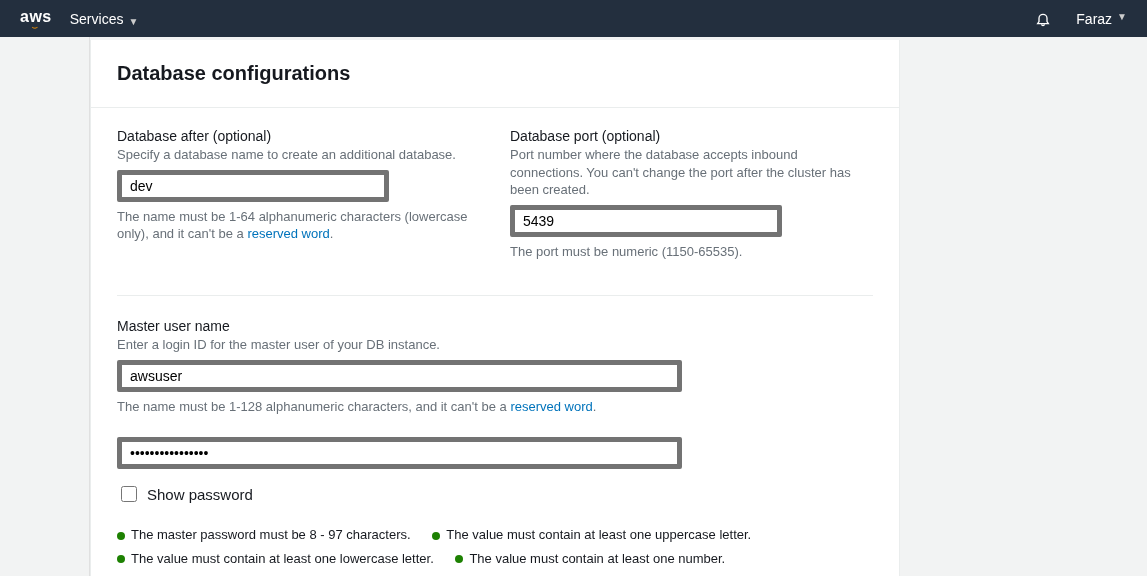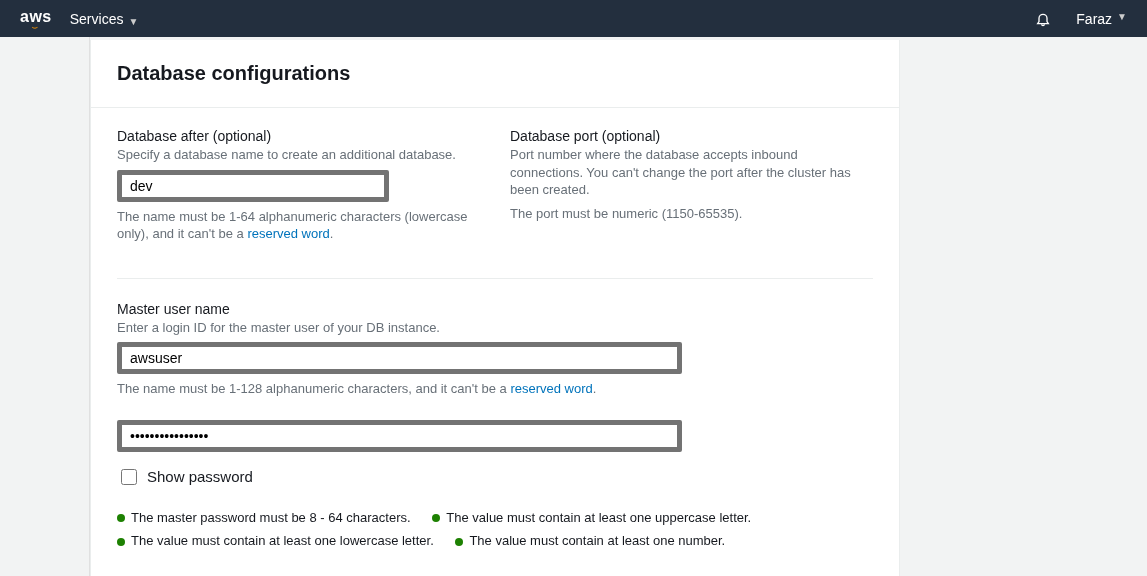--- a/index.html
+++ b/index.html
@@ -94,20 +94,21 @@
           <p class="desc">Specify a database name to create an additional database.</p>
           <input class="text" type="text" value="dev" style="">
           <p class="hint">
             <span>The name must be 1-64 alphanumeric characters (lowercase only), and it can't be a </span><a class="link">reserved word</a><span>.</span>
           </p>
         </div>
 
         <div class="col">
           <p class="label">Database port (optional)</p>
           <p class="desc">Port number where the database accepts inbound connections. You can't change the port after the cluster has been created.</p>
+          <input class="text" type="text" value="5439" style="">
           <p class="hint">The port must be numeric (1150-65535).</p>
         </div>
       </div>
 
       <hr class="divider">
 
       <div>
         <p class="label">Master user name</p>
         <p class="desc">Enter a login ID for the master user of your DB instance.</p>
         <input class="text wide" type="text" value="awsuser" style="">
@@ -120,21 +121,21 @@
         <div style="height:4px;"></div>
         <input class="text wide" type="text" value="••••••••••••••••" style="">
         <div class="chk-row">
           <input type="checkbox" id="showpw" style="">
           <label for="showpw">Show password</label>
         </div>
       </div>
 
       <div class="rules">
         <div>
-          <span class="rule"><span class="dot green"></span><span>The master password must be 8 - 64 characters.</span></span>
+          <span class="rule"><span class="dot green"></span><span>The master password must be 8 - 97 characters.</span></span>
           <span class="rule"><span class="dot green"></span><span>The value must contain at least one uppercase letter.</span></span>
         </div>
         <div>
           <span class="rule"><span class="dot green"></span><span>The value must contain at least one lowercase letter.</span></span>
           <span class="rule"><span class="dot green"></span><span>The value must contain at least one number.</span></span>
         </div>
 
       </div>
 
     </div>

